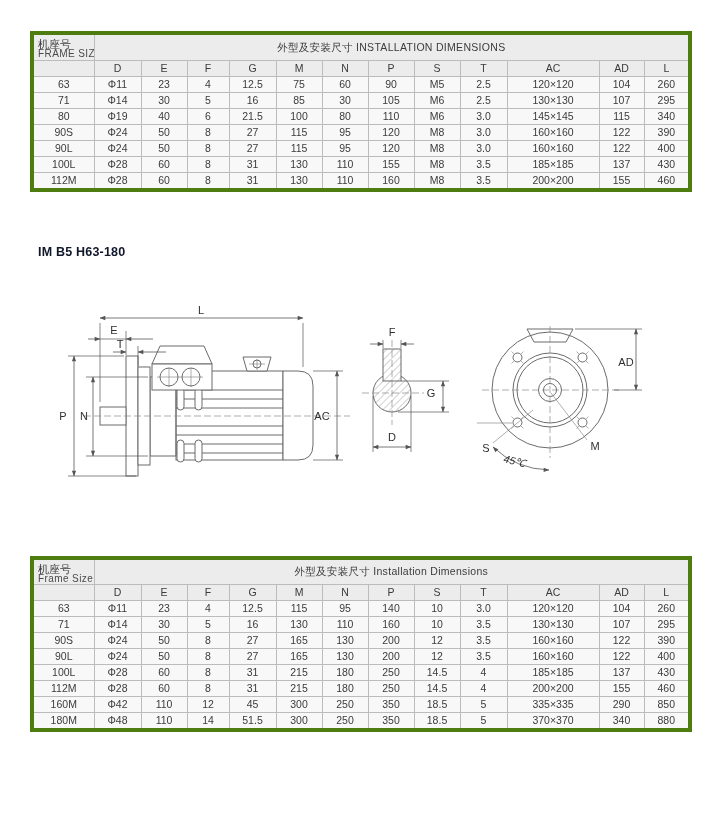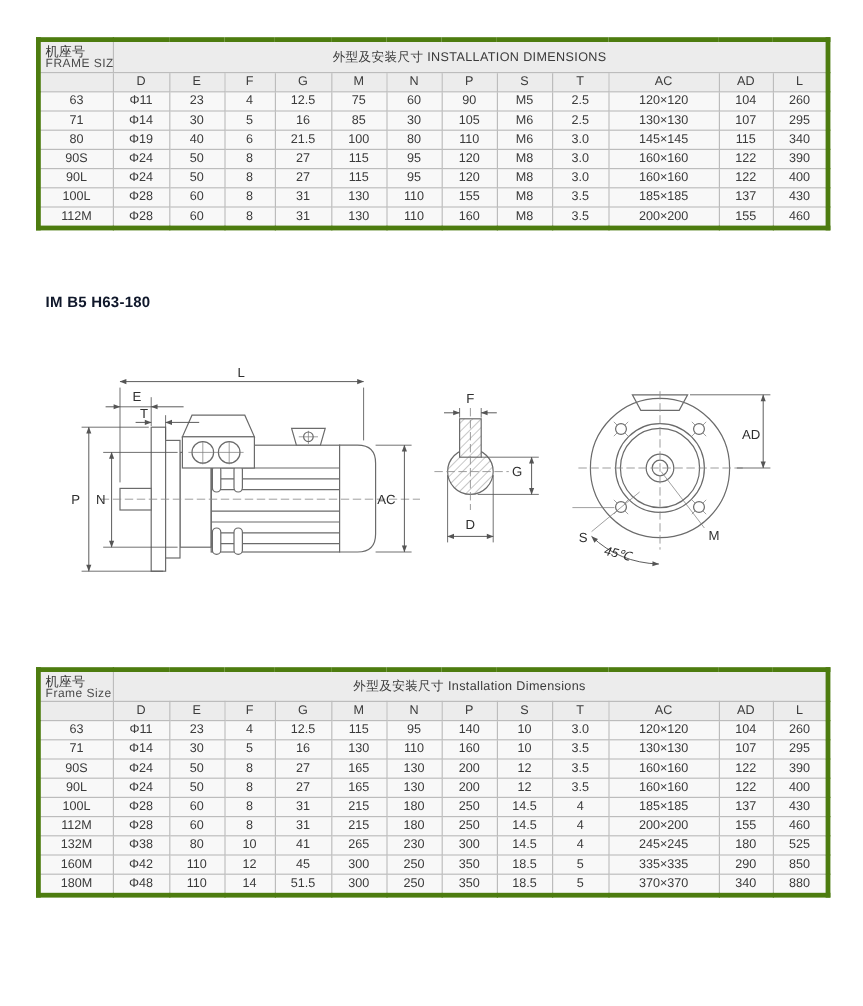--- a/index.html
+++ b/index.html
@@ -424,35 +424,20 @@
           <td>215</td>
           <td>180</td>
           <td>250</td>
           <td>14.5</td>
           <td>4</td>
           <td>200×200</td>
           <td>155</td>
           <td>460</td>
         </tr>
         <tr>
-          <td>132M</td>
-          <td>Φ38</td>
-          <td>80</td>
-          <td>10</td>
-          <td>41</td>
-          <td>265</td>
-          <td>230</td>
-          <td>300</td>
-          <td>14.5</td>
-          <td>4</td>
-          <td>245×245</td>
-          <td>180</td>
-          <td>525</td>
-        </tr>
-        <tr>
           <td>160M</td>
           <td>Φ42</td>
           <td>110</td>
           <td>12</td>
           <td>45</td>
           <td>300</td>
           <td>250</td>
           <td>350</td>
           <td>18.5</td>
           <td>5</td>

